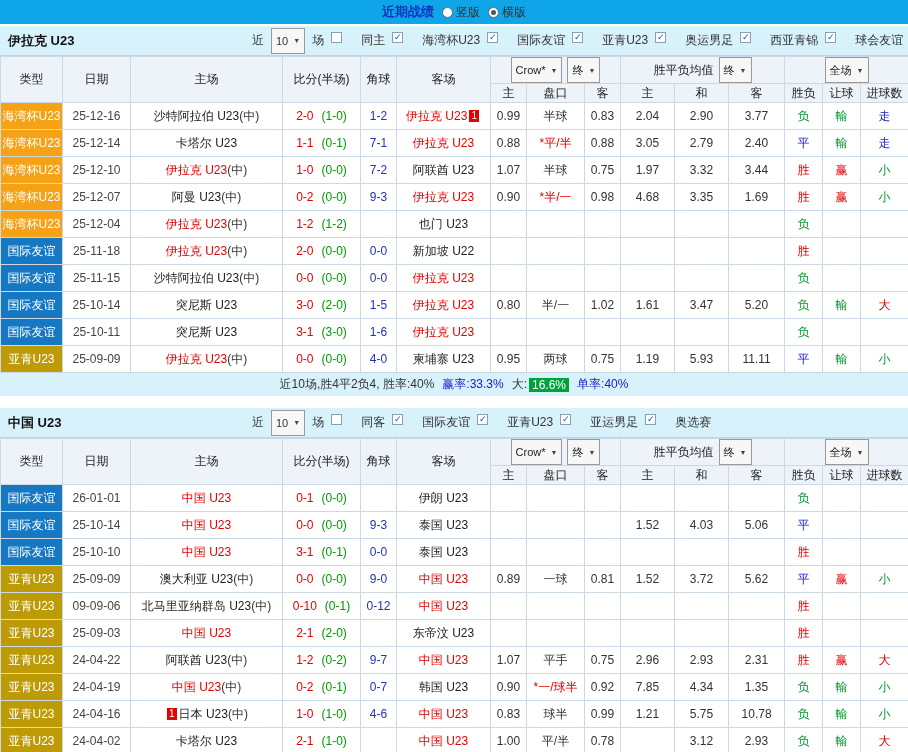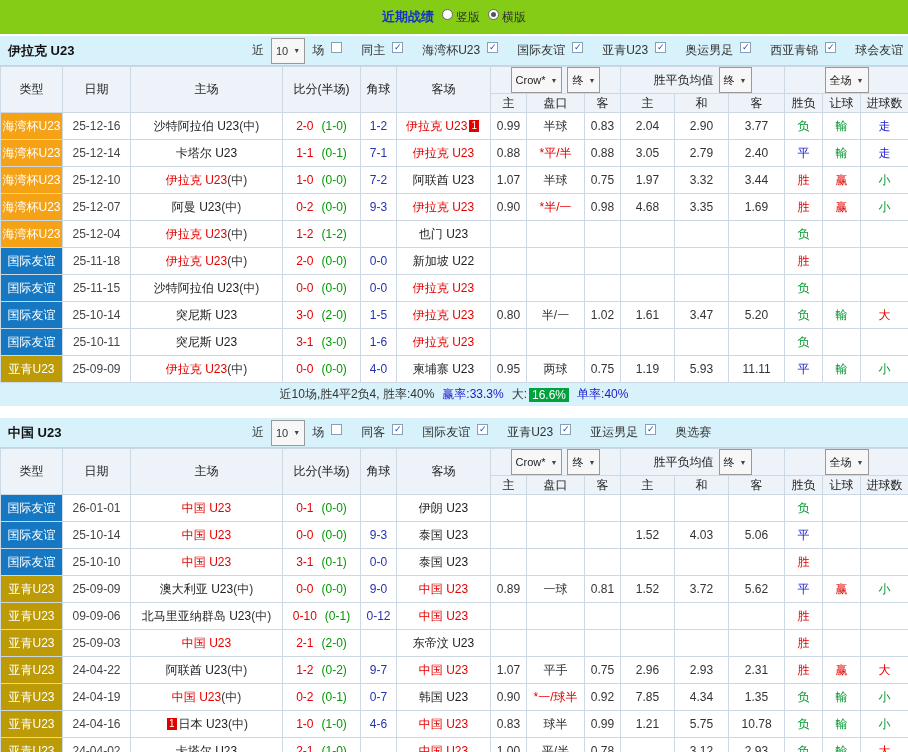--- a/index.html
+++ b/index.html
@@ -1,21 +1,21 @@
 <!DOCTYPE html>
 <html><head>
 <meta charset="utf-8">
 <style>
 *{box-sizing:border-box;margin:0;padding:0}
 html,body{width:908px;height:752px;overflow:hidden;background:#fff;
   font-family:"Liberation Sans","DejaVu Sans",sans-serif;font-size:12px;color:#333}
-.top-bar{height:36px;background:#84cc16;border-bottom:2px solid #fff;
+.top-bar{height:26px;background:#0ea5e9;border-bottom:2px solid #fff;
   display:flex;align-items:center;justify-content:center;gap:8px}
 .top-title{font-size:13px;font-weight:bold;color:#1436c0}
-.radio-opt{display:inline-flex;align-items:flex-start;gap:3px;cursor:pointer}
+.radio-opt{display:inline-flex;align-items:center;gap:3px;cursor:pointer}
 .radio{width:11px;height:11px;border:1px solid #666;border-radius:50%;background:#fff;display:inline-block;position:relative}
 .radio.on::after{content:"";position:absolute;left:2px;top:2px;width:5px;height:5px;border-radius:50%;background:#555}
 .team-bar{height:30px;background:#d8f2fb;display:flex;align-items:center;padding:0 8px;position:relative;border-bottom:1px solid #bcd8e6}
 .team-title{font-weight:bold;font-size:13px;color:#111}
 .filters{position:absolute;left:252px;display:flex;align-items:center;gap:7px;white-space:nowrap}
 .chk{display:inline-flex;align-items:flex-start;gap:19px;cursor:pointer}
 .box{width:11px;height:11px;border:1px solid #88a0b5;background:#fff;font-size:9px;line-height:9px;color:#1453d2;
   display:inline-flex;align-items:center;justify-content:center}
 .sel{display:inline-flex;align-items:center;gap:5px;border:1px solid #999;background:#f7f7f7;padding:12px 4px;height:18px;font-size:11px;cursor:pointer}
 .sel .arr{font-size:7px;color:#444}

